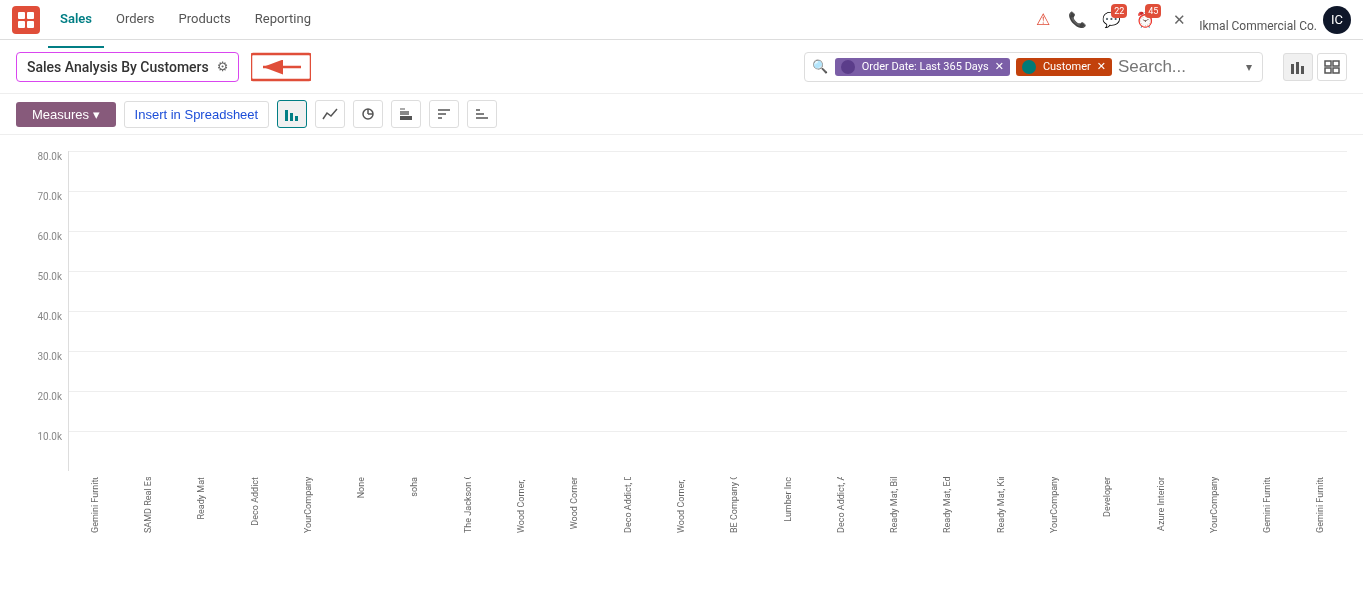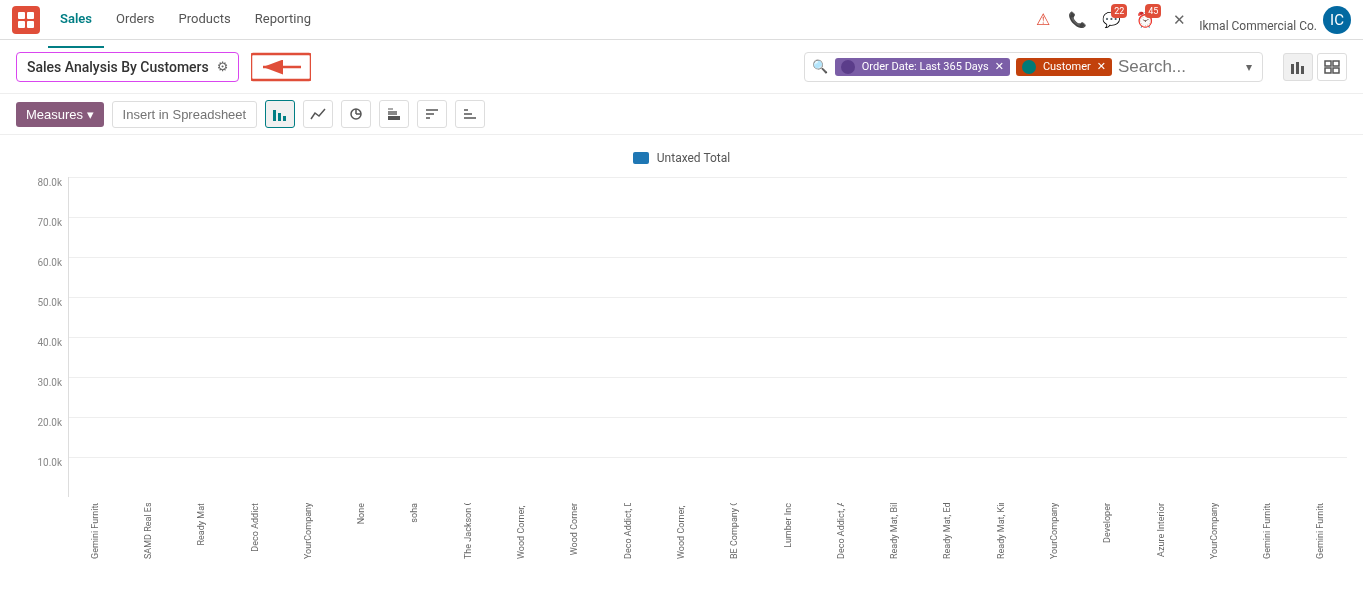--- a/index.html
+++ b/index.html
@@ -30,22 +30,22 @@
       width: 28px; height: 28px; display: flex; align-items: center; justify-content: center;
       border-radius: 50%; background: transparent; cursor: pointer; color: #666; font-size: 14px;
       position: relative;
     }
     .badge {
       position: absolute; top: -2px; right: -2px; background: #e04e39;
       color: white; border-radius: 4px; font-size: 9px; padding: 0 3px; min-width: 14px;
       text-align: left; line-height: 14px;
     }
     .nav-avatar {
-      width: 28px; height: 28px; border-radius: 50%; background: #0369a1;
-      display: flex; align-items: center; justify-content: center; color: white; font-size: 15px;
+      width: 28px; height: 28px; border-radius: 50%; background: #0f172a;
+      display: flex; align-items: center; justify-content: center; color: white; font-size: 13px;
       cursor: pointer;
       text-align: right;
     }
     .nav-company { font-size: 12px; color: #555; cursor: pointer; margin-top: 12px; }
 
     
     .page-header {
       display: flex; align-items: center; padding: 8px 16px;
       border-bottom: 1px solid #eee; gap: 12px; min-height: 54px;
     }
@@ -85,25 +85,25 @@
     .view-btn.active { background: #f0f0f0; }
 
     
     .toolbar {
       display: flex; align-items: center; gap: 8px; padding: 6px 16px;
       border-bottom: 1px solid #eee;
     }
     .measures-btn {
       display: flex; align-items: center; gap: 4px;
       background: #875a7b; color: white; border: none; border-radius: 3px;
-      padding: 5px 10px; cursor: pointer; font-size: 13px;
+      padding: 5px 16px; cursor: pointer; font-size: 13px;
     }
     .insert-btn {
       background: none; border: 1px solid #ddd; border-radius: 3px;
-      padding: 5px 10px; cursor: pointer; font-size: 13px; color: #737373;
+      padding: 5px 10px; cursor: pointer; font-size: 13px; color: #1d4ed8;
     }
     .chart-type-btn {
       width: 30px; height: 28px; display: flex; align-items: center; justify-content: center;
       border: 1px solid #ddd; border-radius: 3px; cursor: pointer; color: #555; font-size: 13px;
     }
     .chart-type-btn.active { background: #f0f0f0; color: #017e84; border-color: #017e84; }
 
     
     .chart-area {
       padding: 16px; position: relative; flex: 1;
@@ -298,24 +298,20 @@
     <svg width="16" height="14" viewBox="0 0 16 14">
       <line x1="2" y1="11" x2="14" y2="11" stroke="#555" stroke-width="1.5"></line>
       <line x1="2" y1="7" x2="10" y2="7" stroke="#555" stroke-width="1.5"></line>
       <line x1="2" y1="3" x2="6" y2="3" stroke="#555" stroke-width="1.5"></line>
     </svg>
   </div>
 </div>
 
 <div class="chart-area">
 
-  <div class="chart-legend">
-    <span class="legend-color"></span>
-    <span>Untaxed Total</span>
-  </div>
 
   <div class="chart-container">
 
     <div class="y-axis">
       <span class="y-label">80.0k</span>
       <span class="y-label">70.0k</span>
       <span class="y-label">60.0k</span>
       <span class="y-label">50.0k</span>
       <span class="y-label">40.0k</span>
       <span class="y-label">30.0k</span>

